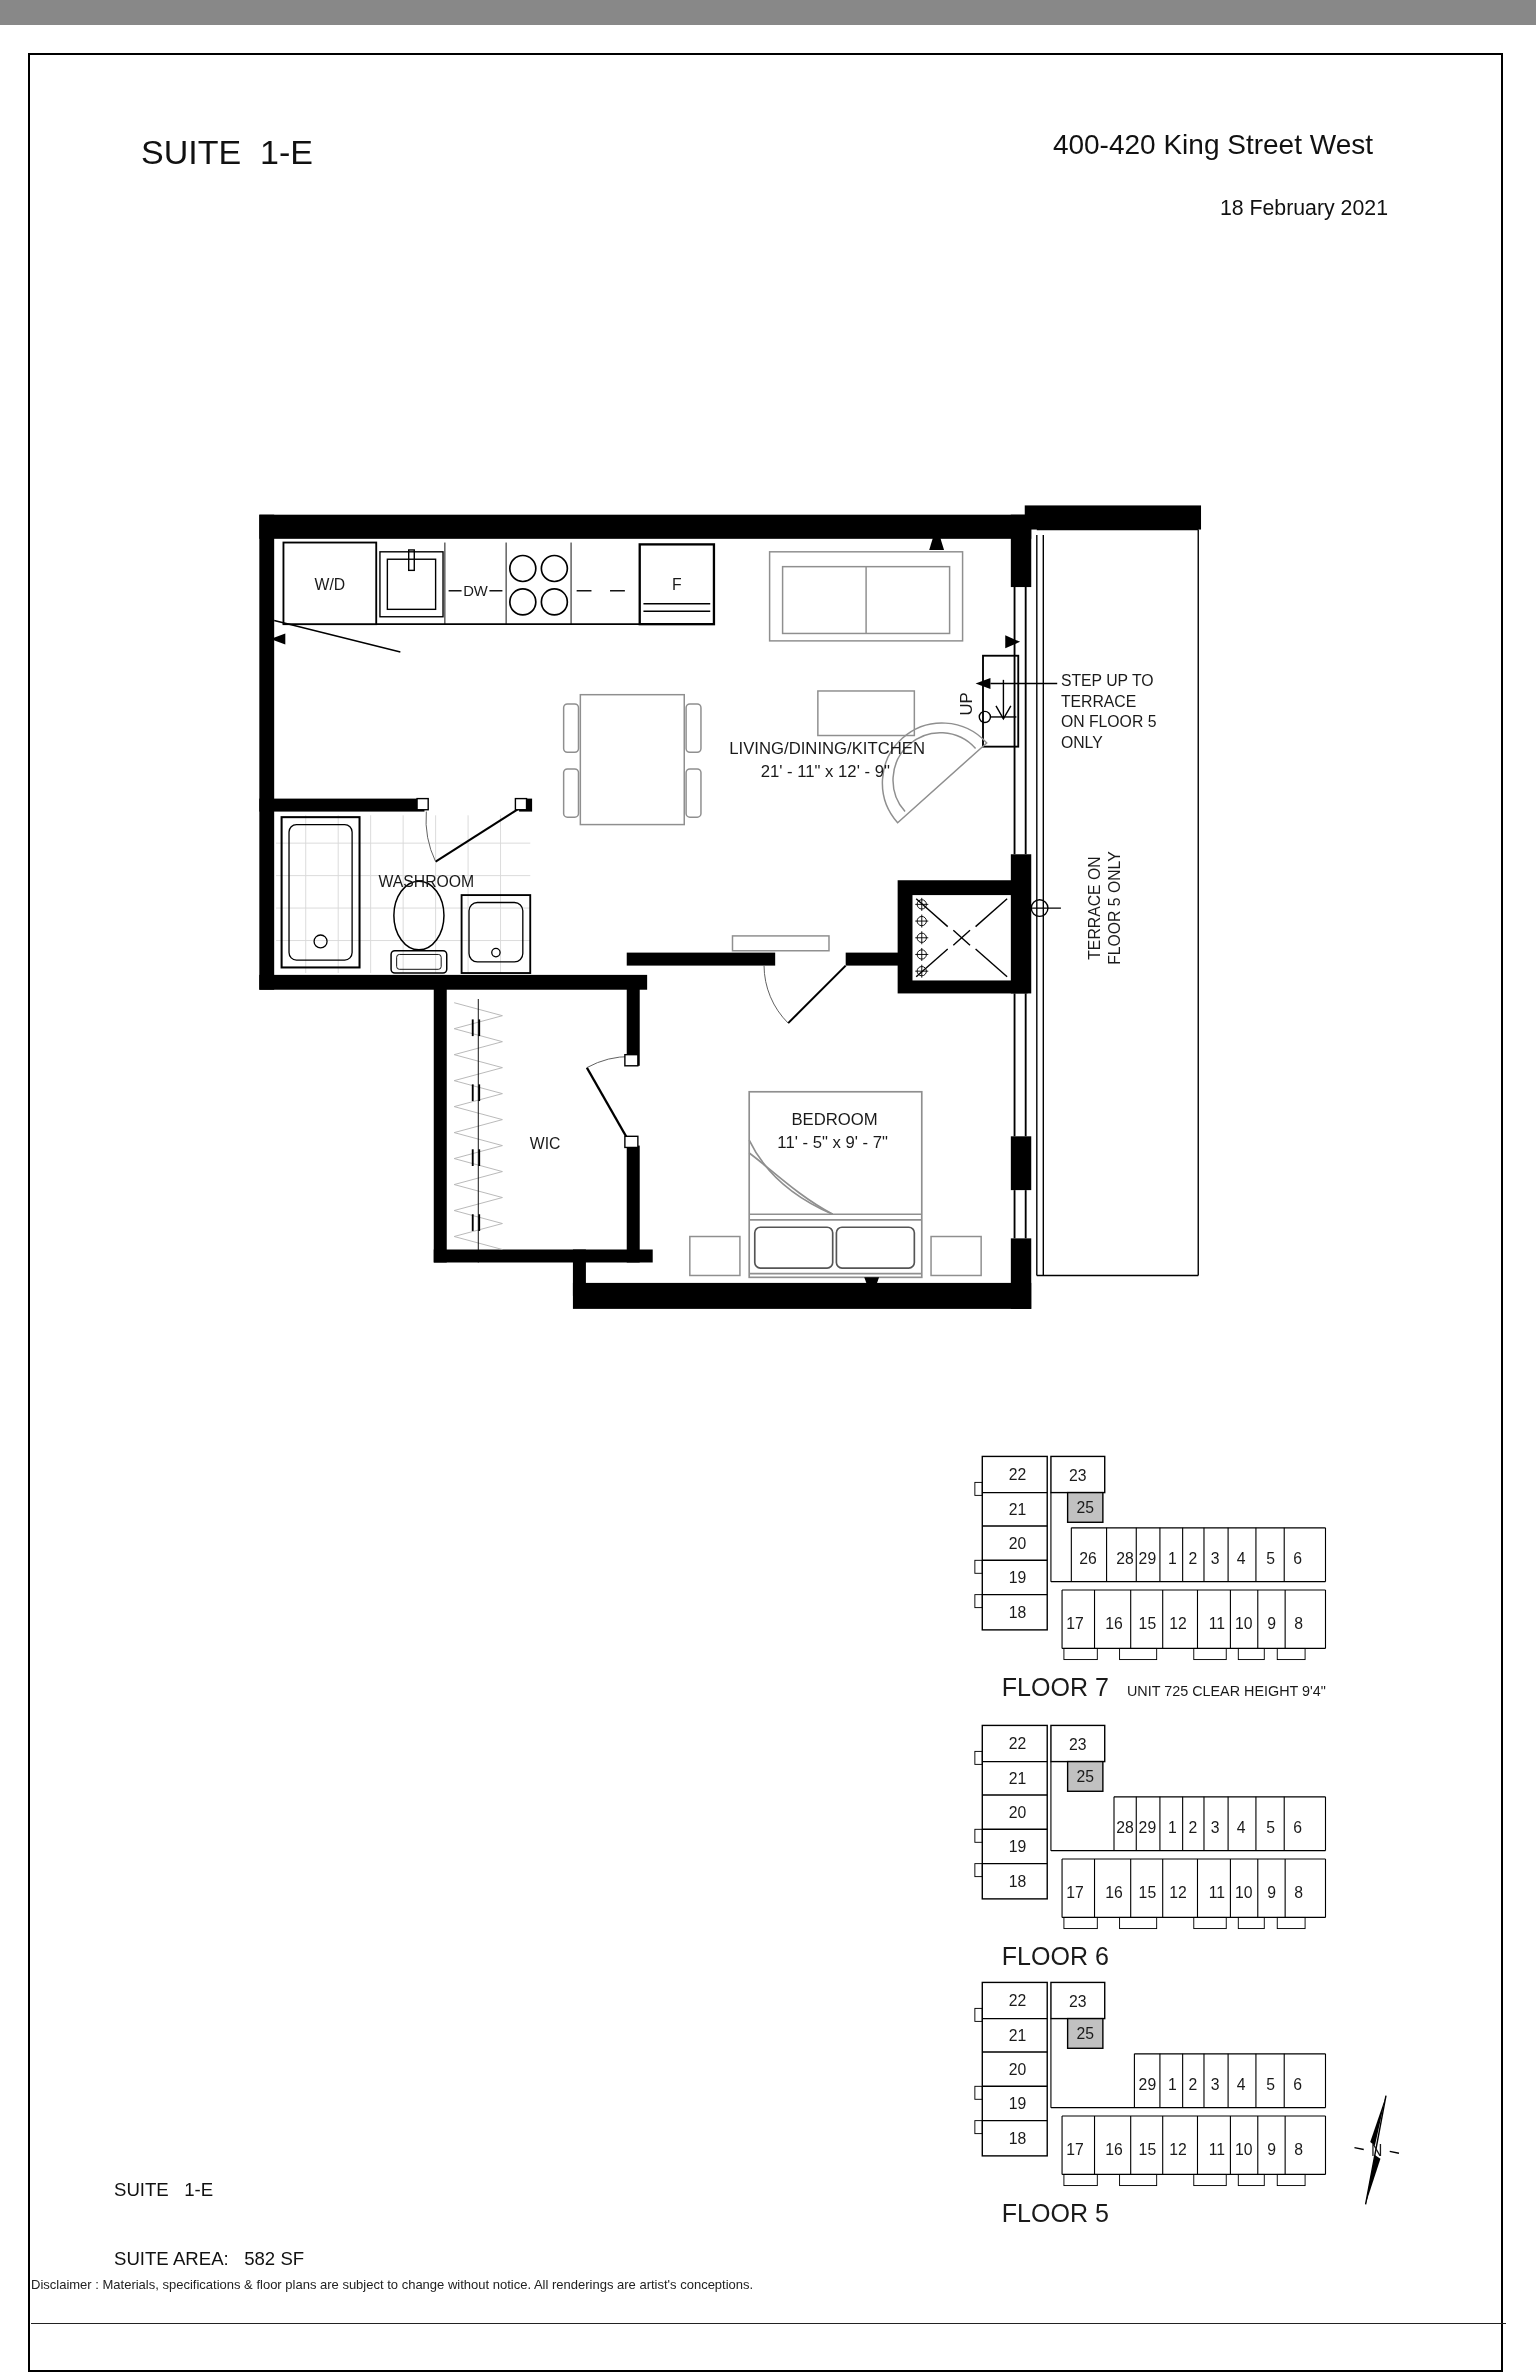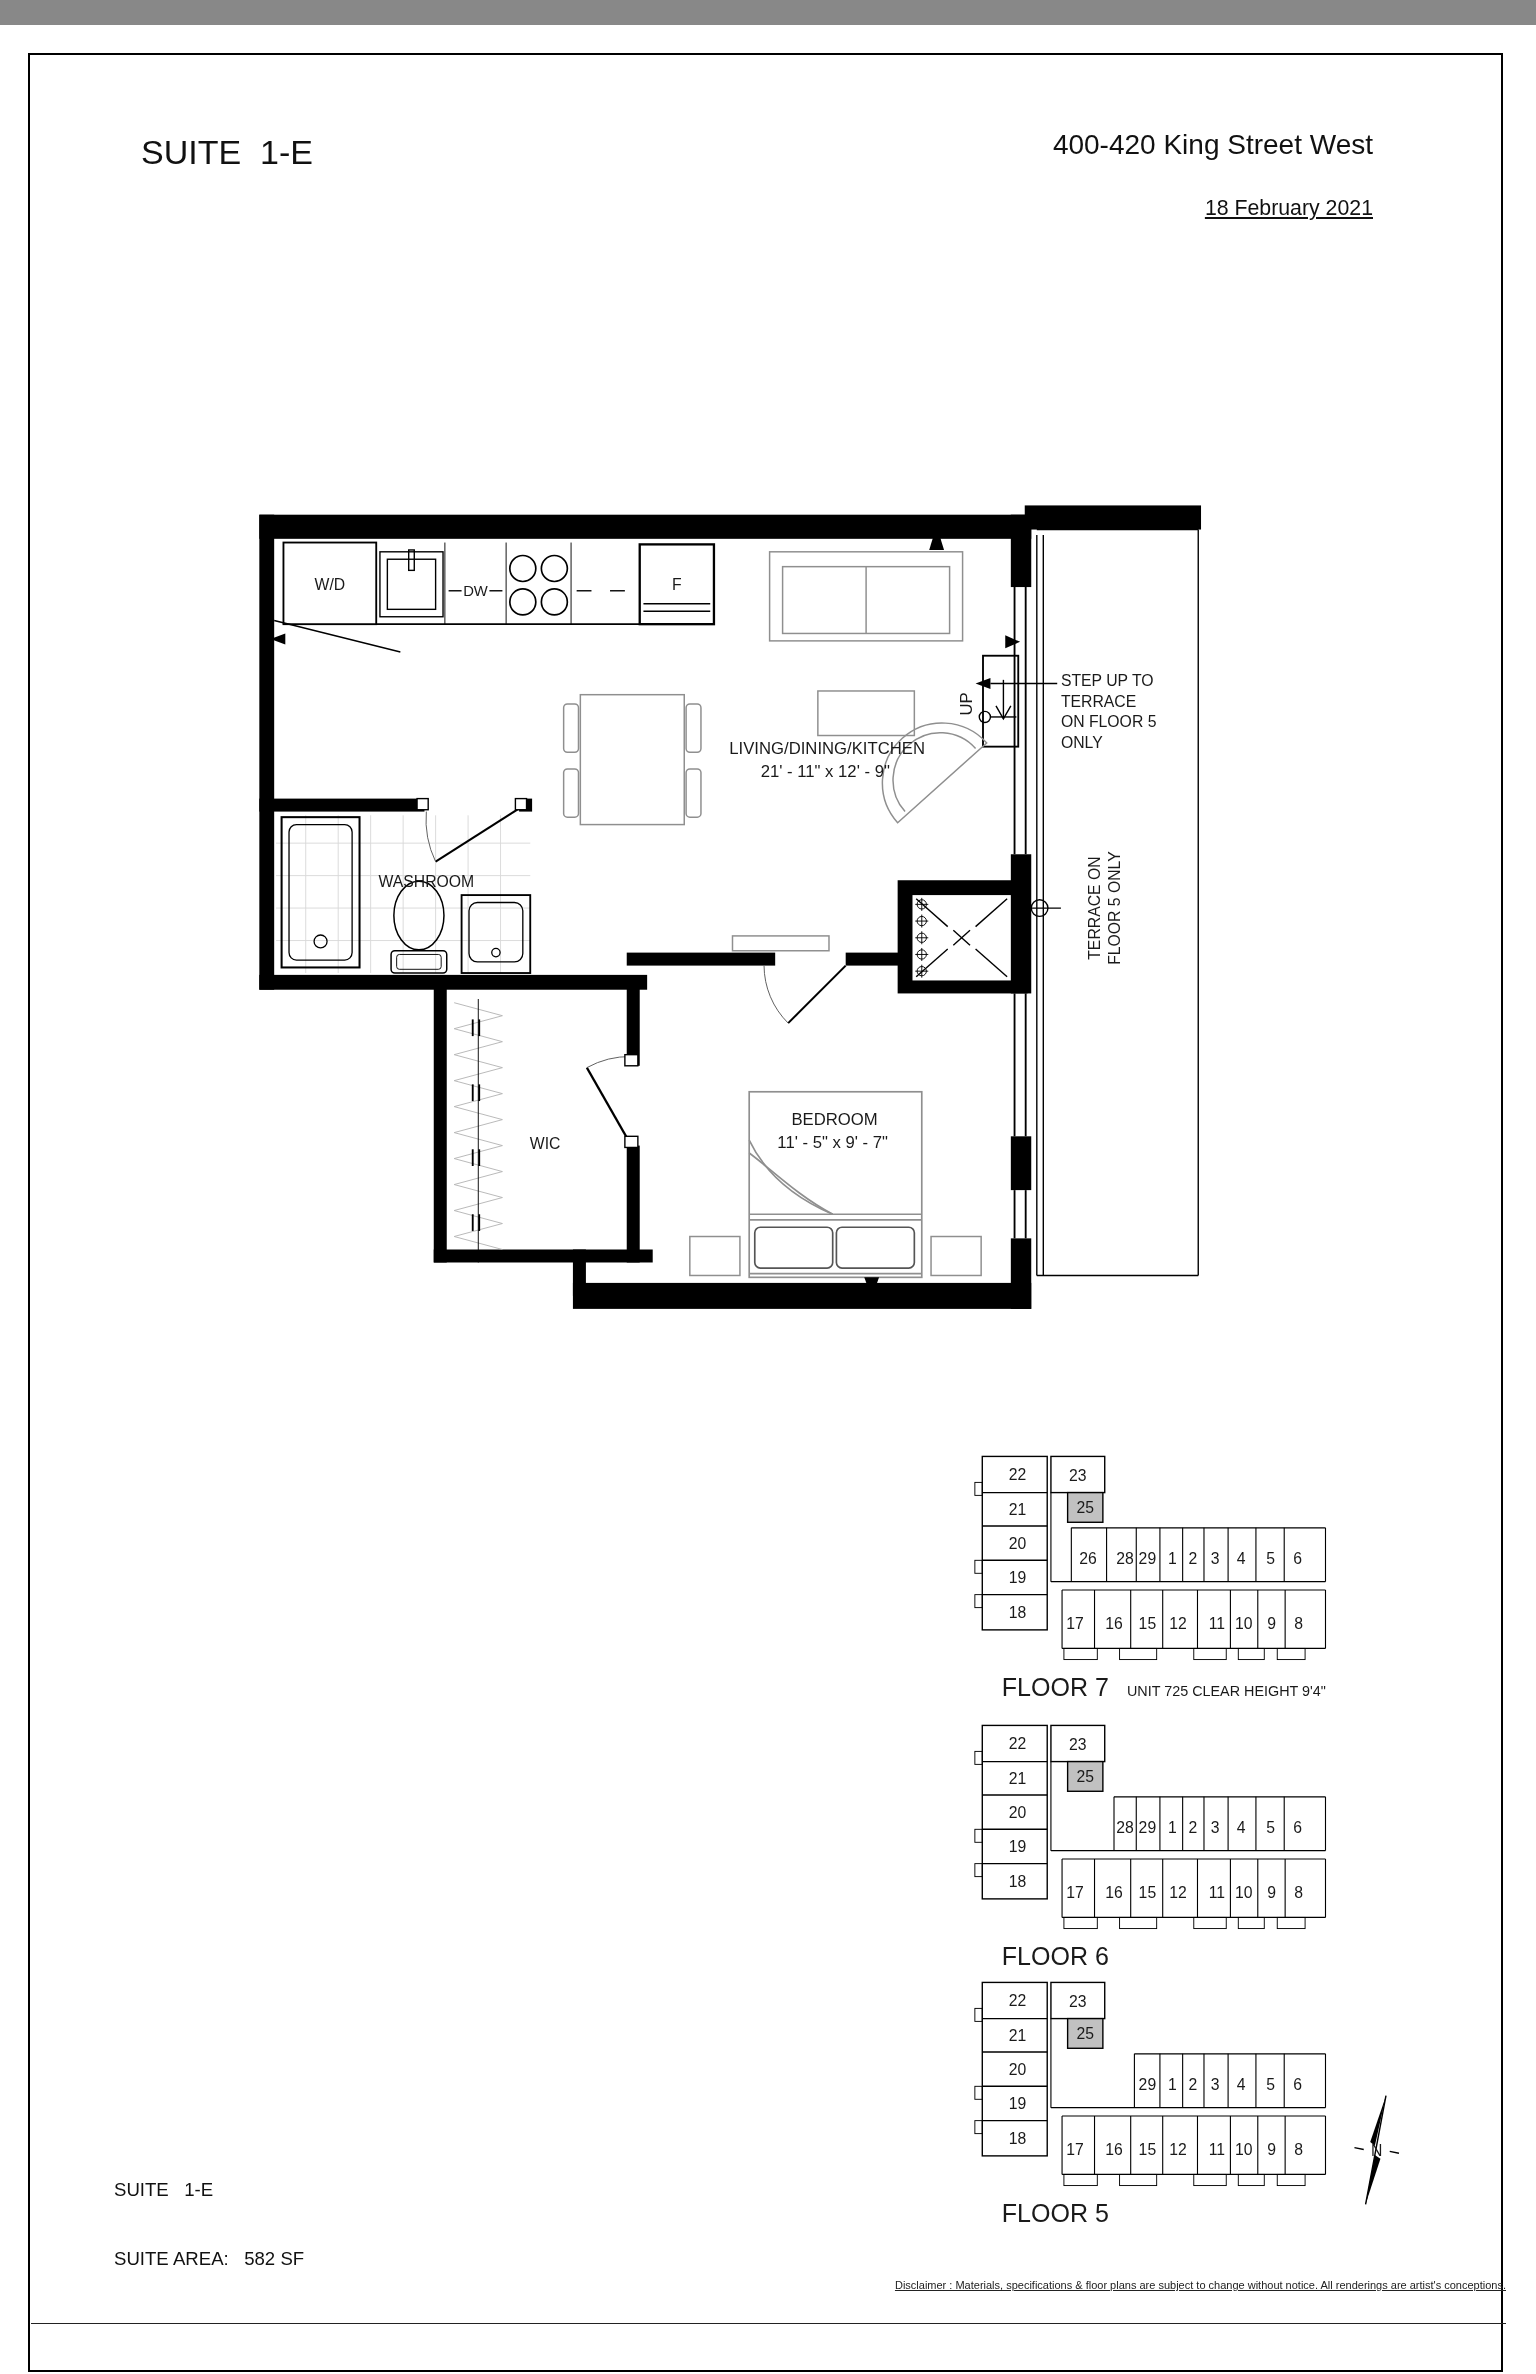--- a/index.html
+++ b/index.html
@@ -2,29 +2,29 @@
 <html style="font-size:15px"><head>
 <meta charset="utf-8">
 <style>
   html,body{margin:0;padding:0;background:#888;}
   .page{position:relative;width:1536px;height:2375px;background:#fff;
         font-family:"Liberation Sans",sans-serif;color:#000;overflow:hidden;margin-top:25px;}
   .frame{position:absolute;left:28px;top:28px;width:1475px;height:2319px;
          border:2.8px solid #000;box-sizing:border-box;}
   .hdr-title{position:absolute;left:141px;top:108px;font-size:34px;white-space:pre;color:#111;}
   .hdr-addr{position:absolute;right:163px;top:104px;font-size:28px;color:#111;}
-  .hdr-date{position:absolute;right:163px;top:171px;font-size:21.3px;color:#111;text-decoration:underline;}
+  .hdr-date{position:absolute;right:148px;top:171px;font-size:21.3px;color:#111;}
   .plan-wrap{position:absolute;left:250px;top:473px;width:965px;height:835px;}
   .kp{position:absolute;left:971px;width:427px;height:269px;}
   .kp-7{top:1424px}.kp-6{top:1693px}.kp-5{top:1950px}
   .north{position:absolute;left:1347px;top:2067px;width:65px;height:116px;}
   .suite-info{position:absolute;left:114px;top:2107px;font-size:18.6px;line-height:23px;
               white-space:pre;color:#111;}
-  .disclaimer{position:absolute;left:31px;width:1475px;top:2250px;text-align:right;
-              font-size:11px;line-height:20.4px;color:#222;text-decoration:underline;}
+  .disclaimer{position:absolute;left:31px;width:1475px;top:2250px;text-align:left;
+              font-size:13px;line-height:20.4px;color:#222;}
   .foot-line{position:absolute;left:31px;top:2298px;width:1475px;border-top:1.9px solid #222;}
   .foot-text{position:absolute;left:31px;width:1401px;top:2307px;text-align:center;
              font-size:25px;color:#111;}
   svg text{font-family:"Liberation Sans",sans-serif;fill:#1a1a1a;}
   .ctr{text-anchor:middle;}
   .t17{font-size:17px}.t18{font-size:18px}.t16{font-size:16px}
   .gray{stroke:#8f8f8f;fill:none;}
   .thin{stroke:#000;fill:none;}
 </style>
 </head>

